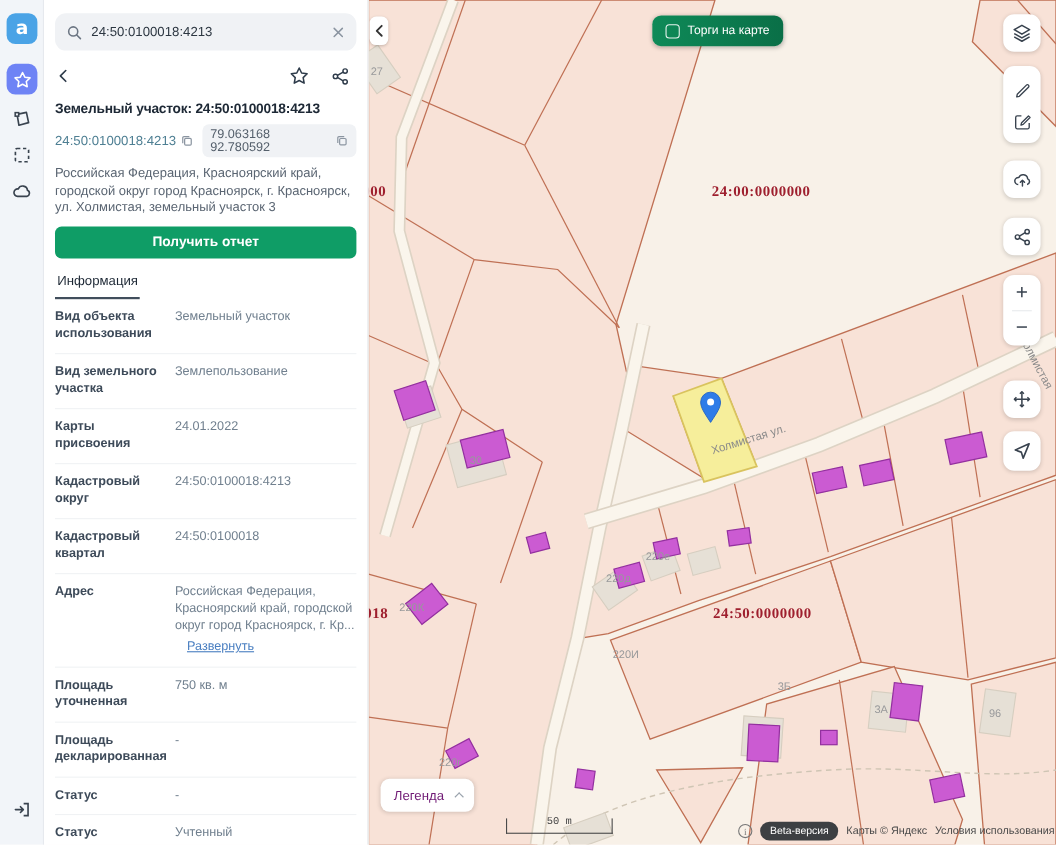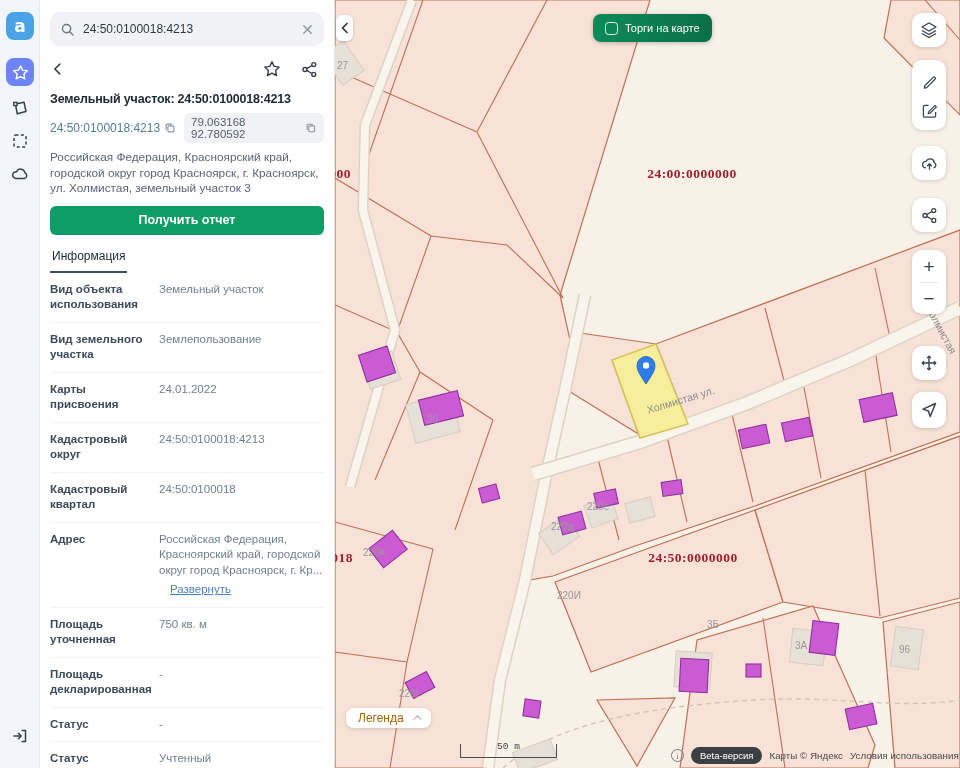--- a/index.html
+++ b/index.html
@@ -42,21 +42,21 @@
   .mlabel { position:absolute; font-size:10px; color:#98999b; white-space:nowrap; }
   .district { position:absolute; font-family:"Liberation Serif", serif; font-weight:bold; font-size:13.5px; color:#9e1f2e; letter-spacing:0.5px; white-space:nowrap; }
   .street { position:absolute; font-size:10.5px; color:#8b8b8b; white-space:nowrap; transform-origin:left center; }
   .collapse-btn { position:absolute; left:1px; top:15px; width:17px; height:26px; background:#fff; border-radius:6px; box-shadow:0 1px 3px rgba(0,0,0,.2); display:flex; align-items:center; justify-content:center; color:#333; cursor:pointer; }
   .trades-btn { position:absolute; left:258px; top:14px; height:28px; padding:0 12px; background:linear-gradient(90deg,#0e8a58,#0a6f47); border:none; border-radius:8px; display:flex; align-items:center; gap:7px; color:#fff; font-size:11px; cursor:pointer; box-shadow:0 1px 4px rgba(0,0,0,.25); font-family:"Liberation Sans",sans-serif; }
   .trades-cb { width:13px; height:13px; border:1.6px solid rgba(255,255,255,.9); border-radius:3.5px; flex:none; }
   .tool { position:absolute; left:577px; width:34px; background:#fff; border-radius:10px; box-shadow:0 1px 4px rgba(0,0,0,.16); display:flex; flex-direction:column; align-items:center; justify-content:center; color:#39434f; cursor:pointer; }
   .tool .ti { height:30px; display:flex; align-items:center; justify-content:center; width:100%; }
   .zoom-divider { width:18px; height:1px; background:#e8eaed; }
   .zoom-sign { font-size:19px; color:#39434f; line-height:1; height:31px; display:flex; align-items:center; justify-content:center; width:100%; cursor:pointer; }
-  .legend-btn { position:absolute; left:11px; top:708px; height:20px; padding:0 12px; background:#fff; border-radius:8px; box-shadow:0 1px 4px rgba(0,0,0,.15); display:flex; align-items:center; gap:9px; font-size:12px; color:#a16207; cursor:pointer; }
+  .legend-btn { position:absolute; left:11px; top:708px; height:30px; padding:0 12px; background:#fff; border-radius:8px; box-shadow:0 1px 4px rgba(0,0,0,.15); display:flex; align-items:center; gap:9px; font-size:12px; color:#701a75; cursor:pointer; }
   .chev-up { width:6px; height:6px; border-top:1.6px solid #9aa3ad; border-right:1.6px solid #9aa3ad; transform:rotate(-45deg) translateY(2px); }
   .scalebar { position:absolute; left:125px; top:744px; width:97px; height:14px; border-left:1.4px solid #4a4a4a; border-right:1.4px solid #4a4a4a; border-bottom:1.4px solid #4a4a4a;font-family:Liberation Mono, monospace; }
   .scalebar span { position:absolute; left:0; right:0; top:-3px; text-align:center; font-size:9.5px; color:#444; }
   .attrib { position:absolute; left:336px; top:747px; display:flex; align-items:center; gap:7px; }
   .info-circ { width:13px; height:13px; border:1.2px solid #777; border-radius:50%; color:#777; font-size:8.5px; display:flex; align-items:center; justify-content:center; font-family:"Liberation Serif",serif; }
   .beta-pill { background:#3d4043; color:#fff; font-size:9.5px; border-radius:9px; padding:3px 9px; }
   .attrib-txt { font-size:9.8px; color:#4a4a4a; }
   .attrib-link { font-size:9.8px; color:#4a4a4a; cursor:pointer; }
 </style>
 </head>

